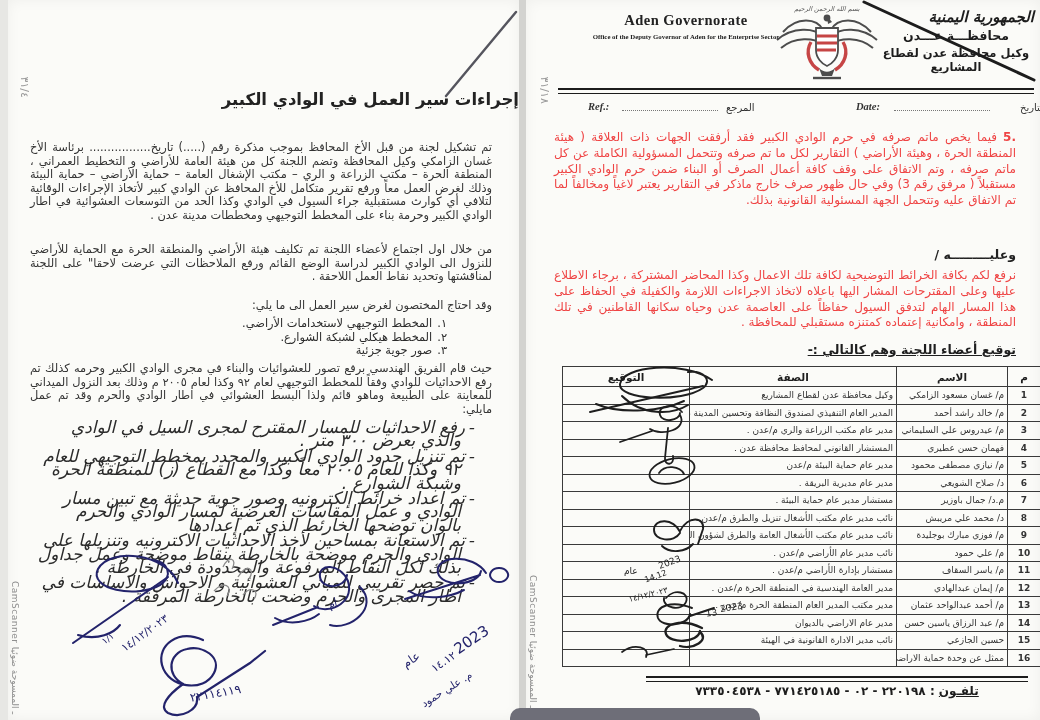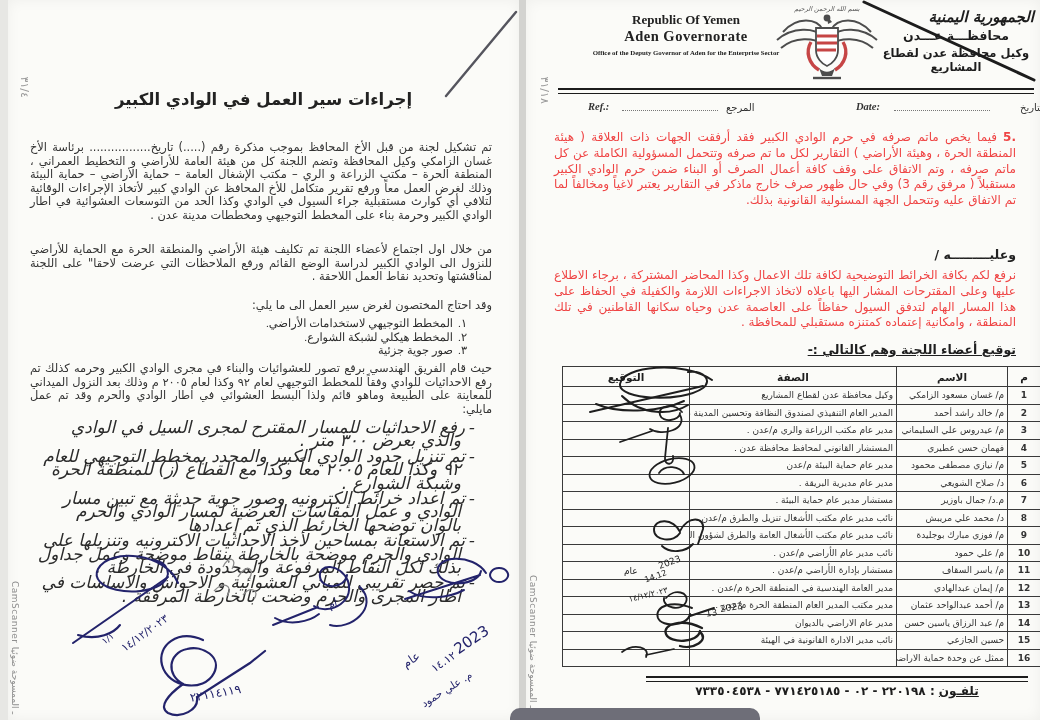--- a/index.html
+++ b/index.html
@@ -9,21 +9,21 @@
   #pageL{left:8px;width:511px;}
   #pageR{left:526px;width:514px;}
   .gutter{position:absolute;top:0;bottom:0;left:519px;width:7px;background:#d3d3d0;}
   .abs{position:absolute;}
   .ar{direction:rtl;unicode-bidi:embed;}
   .just{text-align:justify;text-align-last:right;}
   .pagemark{transform:rotate(90deg);transform-origin:center;color:#9a9a9a;font-size:11px;letter-spacing:1px;}
   .watermark{writing-mode:vertical-rl;font-size:9px;color:#8f8f8f;letter-spacing:.5px;}
 
   
-  .titleL{width:100%;text-align:center;font-size:16.5px;font-weight:bold;color:#222;}
+  .titleL{width:100%;font-size:16.5px;font-weight:bold;color:#222;}
   .paraL{font-size:11.4px;line-height:13.6px;color:#333;}
   ol.numlist,ul.dashlist{margin:0;padding:0;list-style:none;}
   .numlist li{font-size:11.4px;line-height:13.5px;}
   .numlist .mk{display:inline-block;margin-left:5px;}
   .dashlist li{font-size:17px;line-height:13.4px;padding-right:14px;text-indent:-14px;margin-bottom:2px;font-style:italic;}
   .dashlist .mk{display:inline-block;width:10px;text-indent:0;}
 
   
   .hdr-en{ text-align:center;font-family:"Liberation Serif",serif;color:#222;}
   .hdr-en .l1{font-size:13px;font-weight:bold;}
@@ -73,21 +73,21 @@
   </svg>
 
   <div class="abs titleL ar" style="top:90px;left:0;">إجراءات سير العمل في الوادي الكبير</div>
 
   <div class="abs ar just paraL" style="top:141px;left:22px;width:462px;">تم تشكيل لجنة من قبل الأخ المحافظ بموجب مذكرة رقم (.....) تاريخ................. برئاسة الأخ غسان الزامكي وكيل المحافظة وتضم اللجنة كل من هيئة العامة للأراضي و التخطيط العمراني ، المنطقة الحرة – مكتب الزراعة و الري – مكتب الإشغال العامة – حماية الأراضي – حماية البيئة وذلك لغرض العمل معاً ورفع تقرير متكامل للأخ المحافظ عن الوادي كبير لأتخاذ الإجراءات الوقائية لتلافي أي كوارث مستقبلية جراء السيول في الوادي وكذا الحد من التوسعات العشوائية في اطار الوادي الكبير وحرمة بناء على المخطط التوجيهي ومخططات مدينة عدن .</div>
 
   <div class="abs ar just paraL" style="top:243px;left:22px;width:462px;">من خلال اول اجتماع لأعضاء اللجنة تم تكليف هيئة الأراضي والمنطقة الحرة مع الحماية للأراضي للنزول الى الوادي الكبير لدراسة الوضع القائم ورفع الملاحظات التي عرضت لاحقا" على اللجنة لمناقشتها وتحديد نقاط العمل اللاحقة .</div>
 
   <div class="abs ar paraL" style="top:299px;left:22px;width:462px;">وقد احتاج المختصون لغرض سير العمل الى ما يلي:</div>
 
-  <ol class="abs ar numlist" style="top:317px;right:52px;width:400px;font-family:Liberation Serif, serif;">
+  <ol class="abs ar numlist" style="top:317px;right:72px;width:400px;">
 
       <li><span class="mk">١.</span><span>المخطط التوجيهي لاستخدامات الأراضي.</span></li>
 
       <li><span class="mk">٢.</span><span>المخطط هيكلي لشبكة الشوارع.</span></li>
 
       <li><span class="mk">٣.</span><span>صور جوية جزئية</span></li>
     </ol>
 
   <div class="abs ar just paraL" style="top:362px;left:22px;width:462px;">حيث قام الفريق الهندسي برفع تصور للعشوائيات والبناء في مجرى الوادي الكبير وحرمه كذلك تم رفع الاحداثيات للوادي وفقاً للمخطط التوجيهي لعام ٩٢ وكذا لعام ٢٠٠٥ م وذلك بعد النزول الميداني للمعاينة على الطبيعة وماهو قائم ولذا البسط العشوائي في اطار الوادي والحرم وقد تم عمل مايلي:</div>
 
@@ -136,21 +136,20 @@
     <text class="hw" font-size="12" transform="rotate(-10 200 150)" x="172" y="152">٢٢١١٤١١٩</text>
   </svg>
 
   <div class="abs watermark" style="left:2px;bottom:4px;height:135px;">CamScanner ـ الممسوحة ضوئيا</div>
 </div>
 
 <div class="page" id="pageR">
   <div class="abs pagemark" style="left:-12px;top:100px;width:60px;">٣١/١٨</div>
 
   <div class="abs hdr-en" style="left:55px;top:12px;width:210px;">
-    <div class="l1">Republic Of Yemen</div>
     <div class="l2">Aden Governorate</div>
     <div class="l3">Office of the Deputy Governor of Aden for the Enterprise Sector</div>
   </div>
 
   <svg class="abs" style="left:243px;top:2px;width:116px;height:84px;" viewBox="0 0 116 84">
     <text x="58" y="9" text-anchor="middle" font-size="6.5" fill="#555" font-style="italic">بسم الله الرحمن الرحيم</text>
     <g fill="none" stroke="#4c4c4c" stroke-width="2">
       <path d="M14,30 C28,14 48,16 54,28 M8,38 C24,24 46,26 53,34 M12,46 C26,34 46,36 52,42"></path>
       <path d="M102,30 C88,14 68,16 62,28 M108,38 C92,24 70,26 63,34 M104,46 C90,34 70,36 64,42"></path>
     </g>

